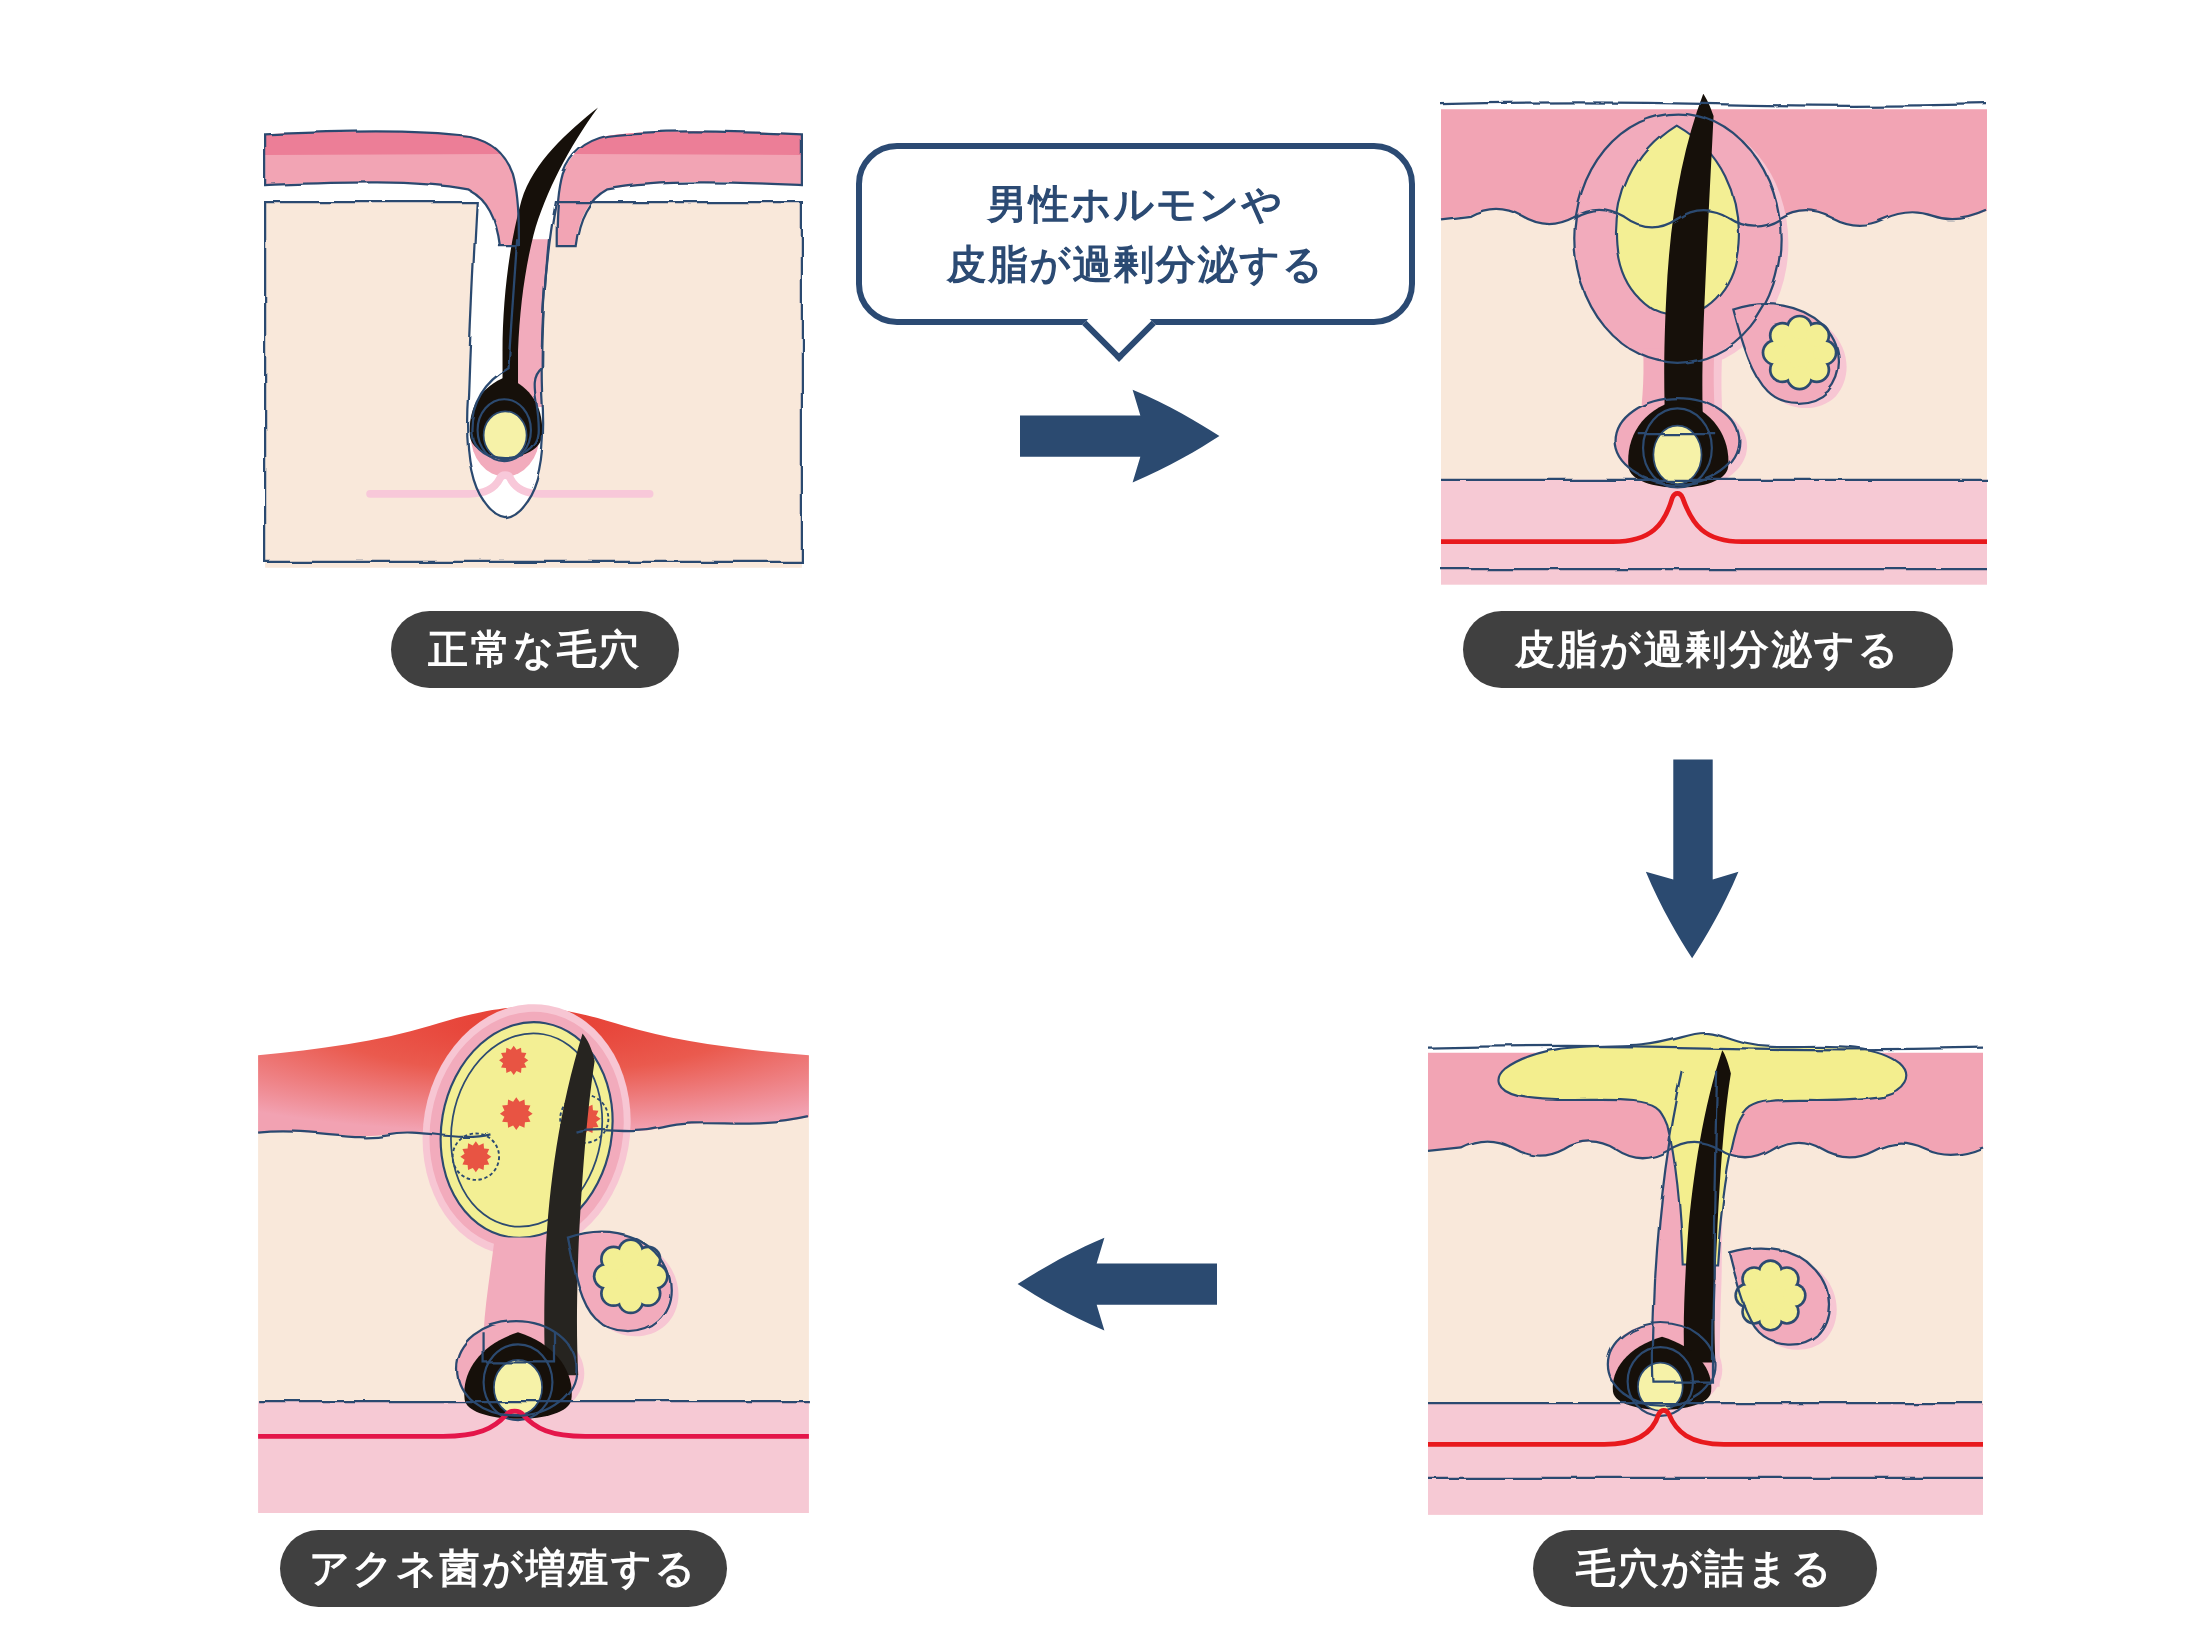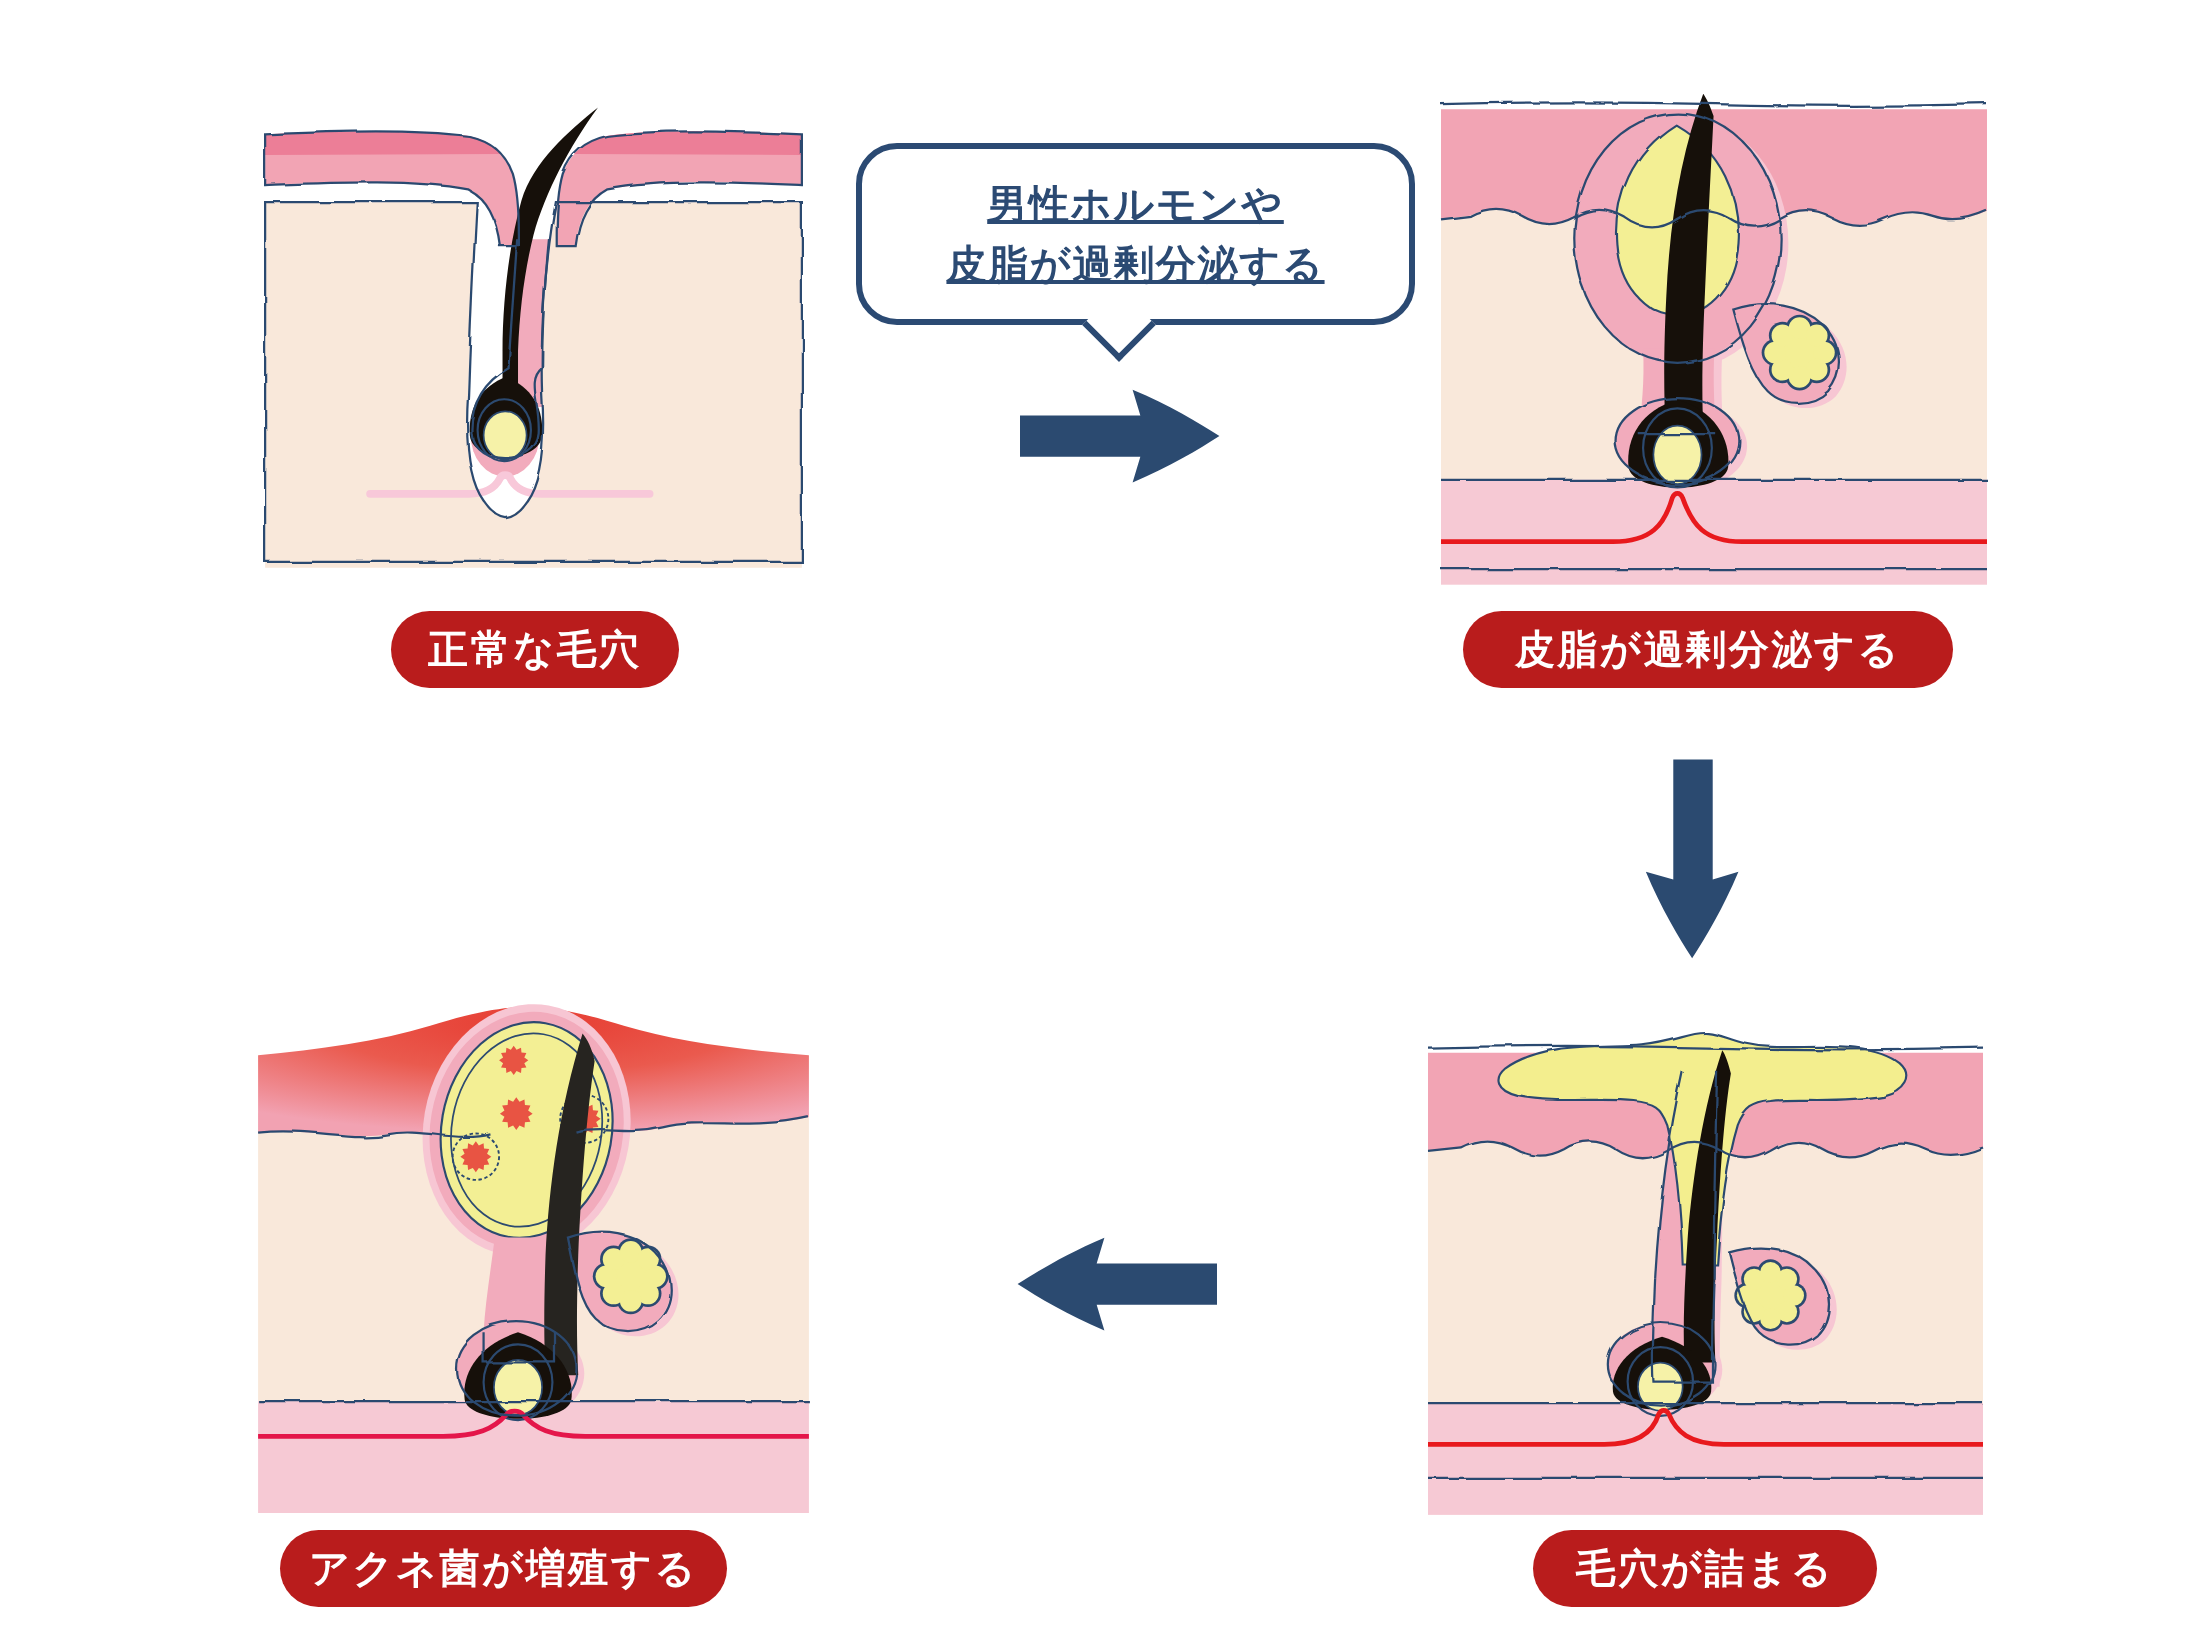--- a/index.html
+++ b/index.html
@@ -6,37 +6,36 @@
   .canvas{
     position:relative;
     width:2203px;height:1652px;
     background:#ffffff;
     font-family:"DejaVu Sans","Liberation Sans",sans-serif;
     overflow:hidden;
   }
   .panel{position:absolute;}
   .pill{
     position:absolute;height:77px;border-radius:40px;
-    background:#b91c1c;color:#ffffff;
+    background:#404040;color:#ffffff;
     display:flex;align-items:center;justify-content:center;
     font-size:40px;font-weight:bold;letter-spacing:2.6px;
     white-space:nowrap;
   }
   .pill1{left:391px;top:611px;width:288px;}
   .pill2{left:1463px;top:611px;width:490px;}
   .pill3{left:1533px;top:1530px;width:344px;}
   .pill4{left:280px;top:1530px;width:447px;}
   .bubble{
     position:absolute;left:856px;top:143px;width:559px;height:182px;
     box-sizing:border-box;border:6px solid #2b4a73;border-radius:41px;
     background:#ffffff;color:#2b4a73;
     display:flex;flex-direction:column;align-items:center;justify-content:center;
     font-size:40px;font-weight:bold;line-height:1.5;letter-spacing:1.7px;
     z-index:3;
-    text-decoration:underline;
   }
   .bubble-tail{
     position:absolute;left:231px;bottom:-32px;width:52px;height:52px;
     background:#ffffff;border-right:6px solid #2b4a73;border-bottom:6px solid #2b4a73;
     transform:rotate(45deg);box-sizing:border-box;
   }
   .arrow{position:absolute;}
   svg{display:block;}
 </style>
 </head>

